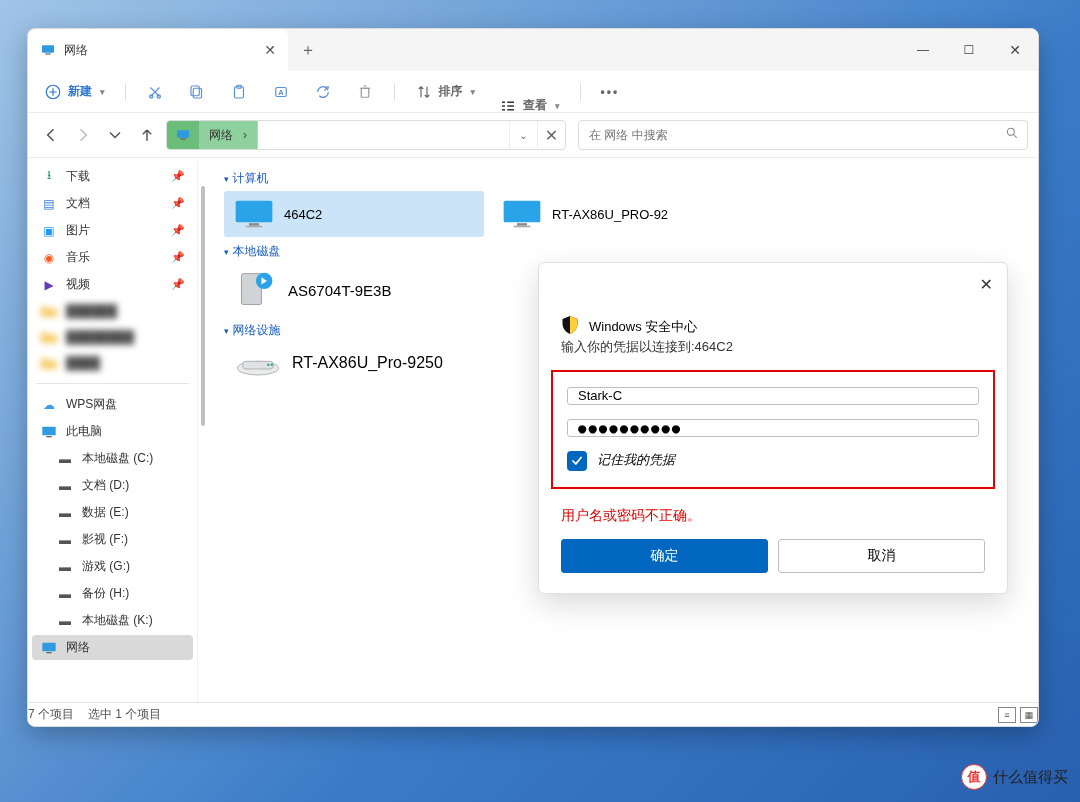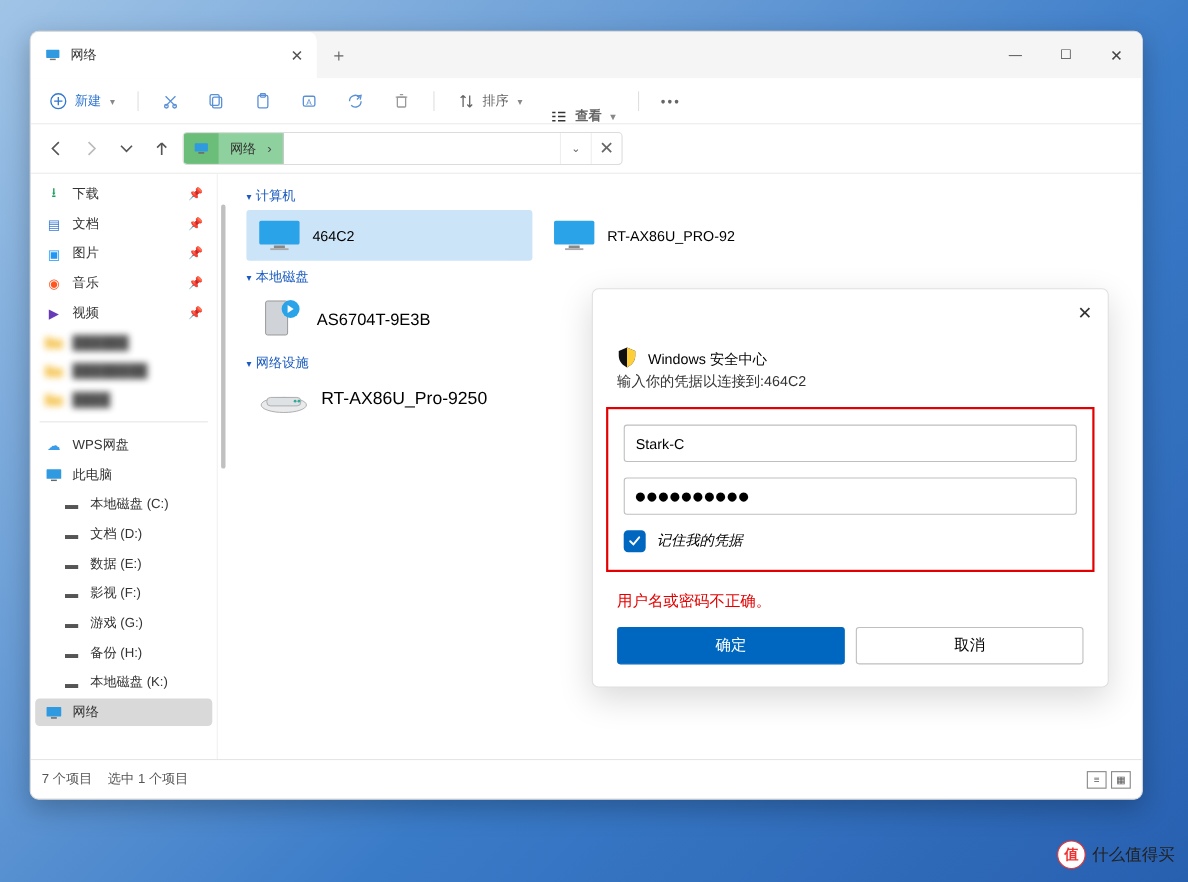--- a/index.html
+++ b/index.html
@@ -10,21 +10,21 @@
   .tab { width: 260px; background: #ffffff; display: flex; align-items: center; padding: 0 12px; font-size: 12px; color: #333; gap: 8px; border-top-right-radius: 8px; border-top-left-radius:8px;}
   .tab .icon { width:16px; height:16px; }
   .tab .title { flex: 1; overflow: hidden; }
   .tab .close { width:12px; font-size:14px; color:#555; text-align:center;}
   .newtab { width:40px; display:flex; align-items:center; justify-content:center; color:#666; font-size:16px;}
   .winctl { margin-left:auto; display:flex; }
   .winctl div { width:46px; display:flex; align-items:center; justify-content:center; font-size:12px; color:#444;}
   .winctl .close-w { font-size:14px;}
   
   .toolbar { height: 42px; border-bottom:1px solid #ececec; display:flex; align-items:center; padding:0 8px; gap:8px; color:#666;}
-  .toolbar .tbtn { display:flex; align-items:center; gap:6px; padding:6px 8px; border-radius:4px; font-size:12px; }
+  .toolbar .tbtn { display:flex; align-items:center; gap:6px; padding:6px 8px; border-radius:4px; font-size:12px;font-weight:bold; }
   .toolbar .sep { width:1px; height:18px; background:#e0e0e0; margin:0 4px;}
   .toolbar svg { width:18px; height:18px; }
   .toolbar .caret { font-size:9px; color:#888; margin-left:2px;}
   .chip-icon{width:16px;height:16px;}
   
   .navrow { height: 44px; display:flex; align-items:center; padding:0 10px; gap:6px; }
   .navbtn { width:26px; height:26px; display:flex; align-items:center; justify-content:center; color:#555; }
   .navbtn svg{width:20px;height:20px;}
   .addr { flex:0 0 400px; height:30px; border:1px solid #dcdcdc; border-radius:4px; display:flex; align-items:stretch; overflow:hidden;}
   .addr-chip { background:#8fd19e; display:flex; align-items:center; gap:6px; padding:0 10px; font-size:12px; color:#333; border-right:1px solid #c9c9c9;}
@@ -59,29 +59,29 @@
   .media{display:flex;align-items:center;gap:10px;padding:6px 10px;}
   .media .lbl{font-size:15px;}
   .infra{display:flex;align-items:center;gap:10px;padding:6px 10px;}
   
   .dialog{position:absolute; top:104px; right:30px; width:470px; background:#fff; border:1px solid #e0e0e0; border-radius:6px; box-shadow:0 10px 30px rgba(0,0,0,.15); padding:16px 22px 20px 22px;}
   .dialog .dclose{position:absolute;top:12px;right:14px;font-size:16px;color:#333;}
   .dlg-hdr{display:flex;align-items:center;gap:10px;font-size:13px;margin-top:36px;}
   .dlg-title{font-size:21px;margin:16px 0 8px;color:#111;}
   .dlg-sub{font-size:13px;color:#333;margin-bottom:14px;}
   .redbox{border:2.5px solid #e40000; padding:14px 14px 16px 14px; margin-left:-10px; margin-right:-10px;}
-  .field{width:100%;height:34px;border:1px solid #bfbfbf;border-radius:3px;padding:0 10px;font-size:13px;margin-bottom:14px;outline:none;}
+  .field{width:100%;height:18px;border:1px solid #bfbfbf;border-radius:3px;padding:0 10px;font-size:13px;margin-bottom:14px;outline:none;}
   .chk{display:flex;align-items:flex-start;gap:10px;font-size:13px;font-style:italic;}
   .chk .box{width:20px;height:20px;border-radius:4px;background:#0067c0;display:flex;align-items:center;justify-content:center;}
   .err{color:#e40000;font-size:14px;margin:18px 0 14px;}
   .dlg-btns{display:flex;gap:10px;}
   .dlg-btns button{flex:1;height:34px;border-radius:3px;font-size:14px;border:1px solid #bfbfbf;background:#fff;}
   .dlg-btns button.primary{background:#0067c0;color:#fff;border-color:#0067c0;}
   
-  .status{height:36px;border-top:1px solid #e5e5e5;display:flex;align-items:center;padding:0 10px;font-size:12px;color:#555;gap:14px;}
+  .status{height:24px;border-top:1px solid #e5e5e5;display:flex;align-items:center;padding:0 0;font-size:12px;color:#555;gap:14px;}
   .status .right{margin-left:auto;display:flex;gap:4px;}
   .status .view{width:18px;height:16px;border:1px solid #888;display:flex;align-items:center;justify-content:center;}
   
   .watermark{position:absolute;bottom:12px;right:12px;display:flex;align-items:center;gap:6px;color:#222;font-size:15px;font-weight:500;}
   .watermark .badge{width:26px;height:26px;border-radius:50%;background:#fff;border:1.5px solid #e33;display:flex;align-items:center;justify-content:center;color:#e33;font-size:13px;font-weight:bold;}
   .folder-ico{width:18px;height:14px;}
   .dots{letter-spacing:2px;font-family:monospace;font-size:14px;}
 </style>
 </head>
 <body>
@@ -203,20 +203,27 @@
       </div>
       <div class="addr-chip">
         <span>网络</span>
         <span class="sep-crumb">›</span>
       </div>
       <div class="addr-rest"></div>
       <div class="addr-right">
         <div style="font-size:10px;">⌄</div>
         <div>✕</div>
       </div>
+    </div>
+    <div class="search">
+      <input placeholder="在 网络 中搜索" style="">
+      <span class="sicon"><svg width="14" height="14" viewBox="0 0 24 24">
+            <circle cx="10" cy="10" r="6" fill="none" stroke="#888" stroke-width="1.8"></circle>
+            <path d="M15 15l5 5" stroke="#888" stroke-width="1.8"></path>
+          </svg></span>
     </div>
   </div>
 
   <div class="body">
 
     <div class="sidebar">
       <div class="sb-item">
           <span class="ico" style="color:#19a05e;">⭳</span>
           <span>下载</span>
           <span class="pin">📌</span>

